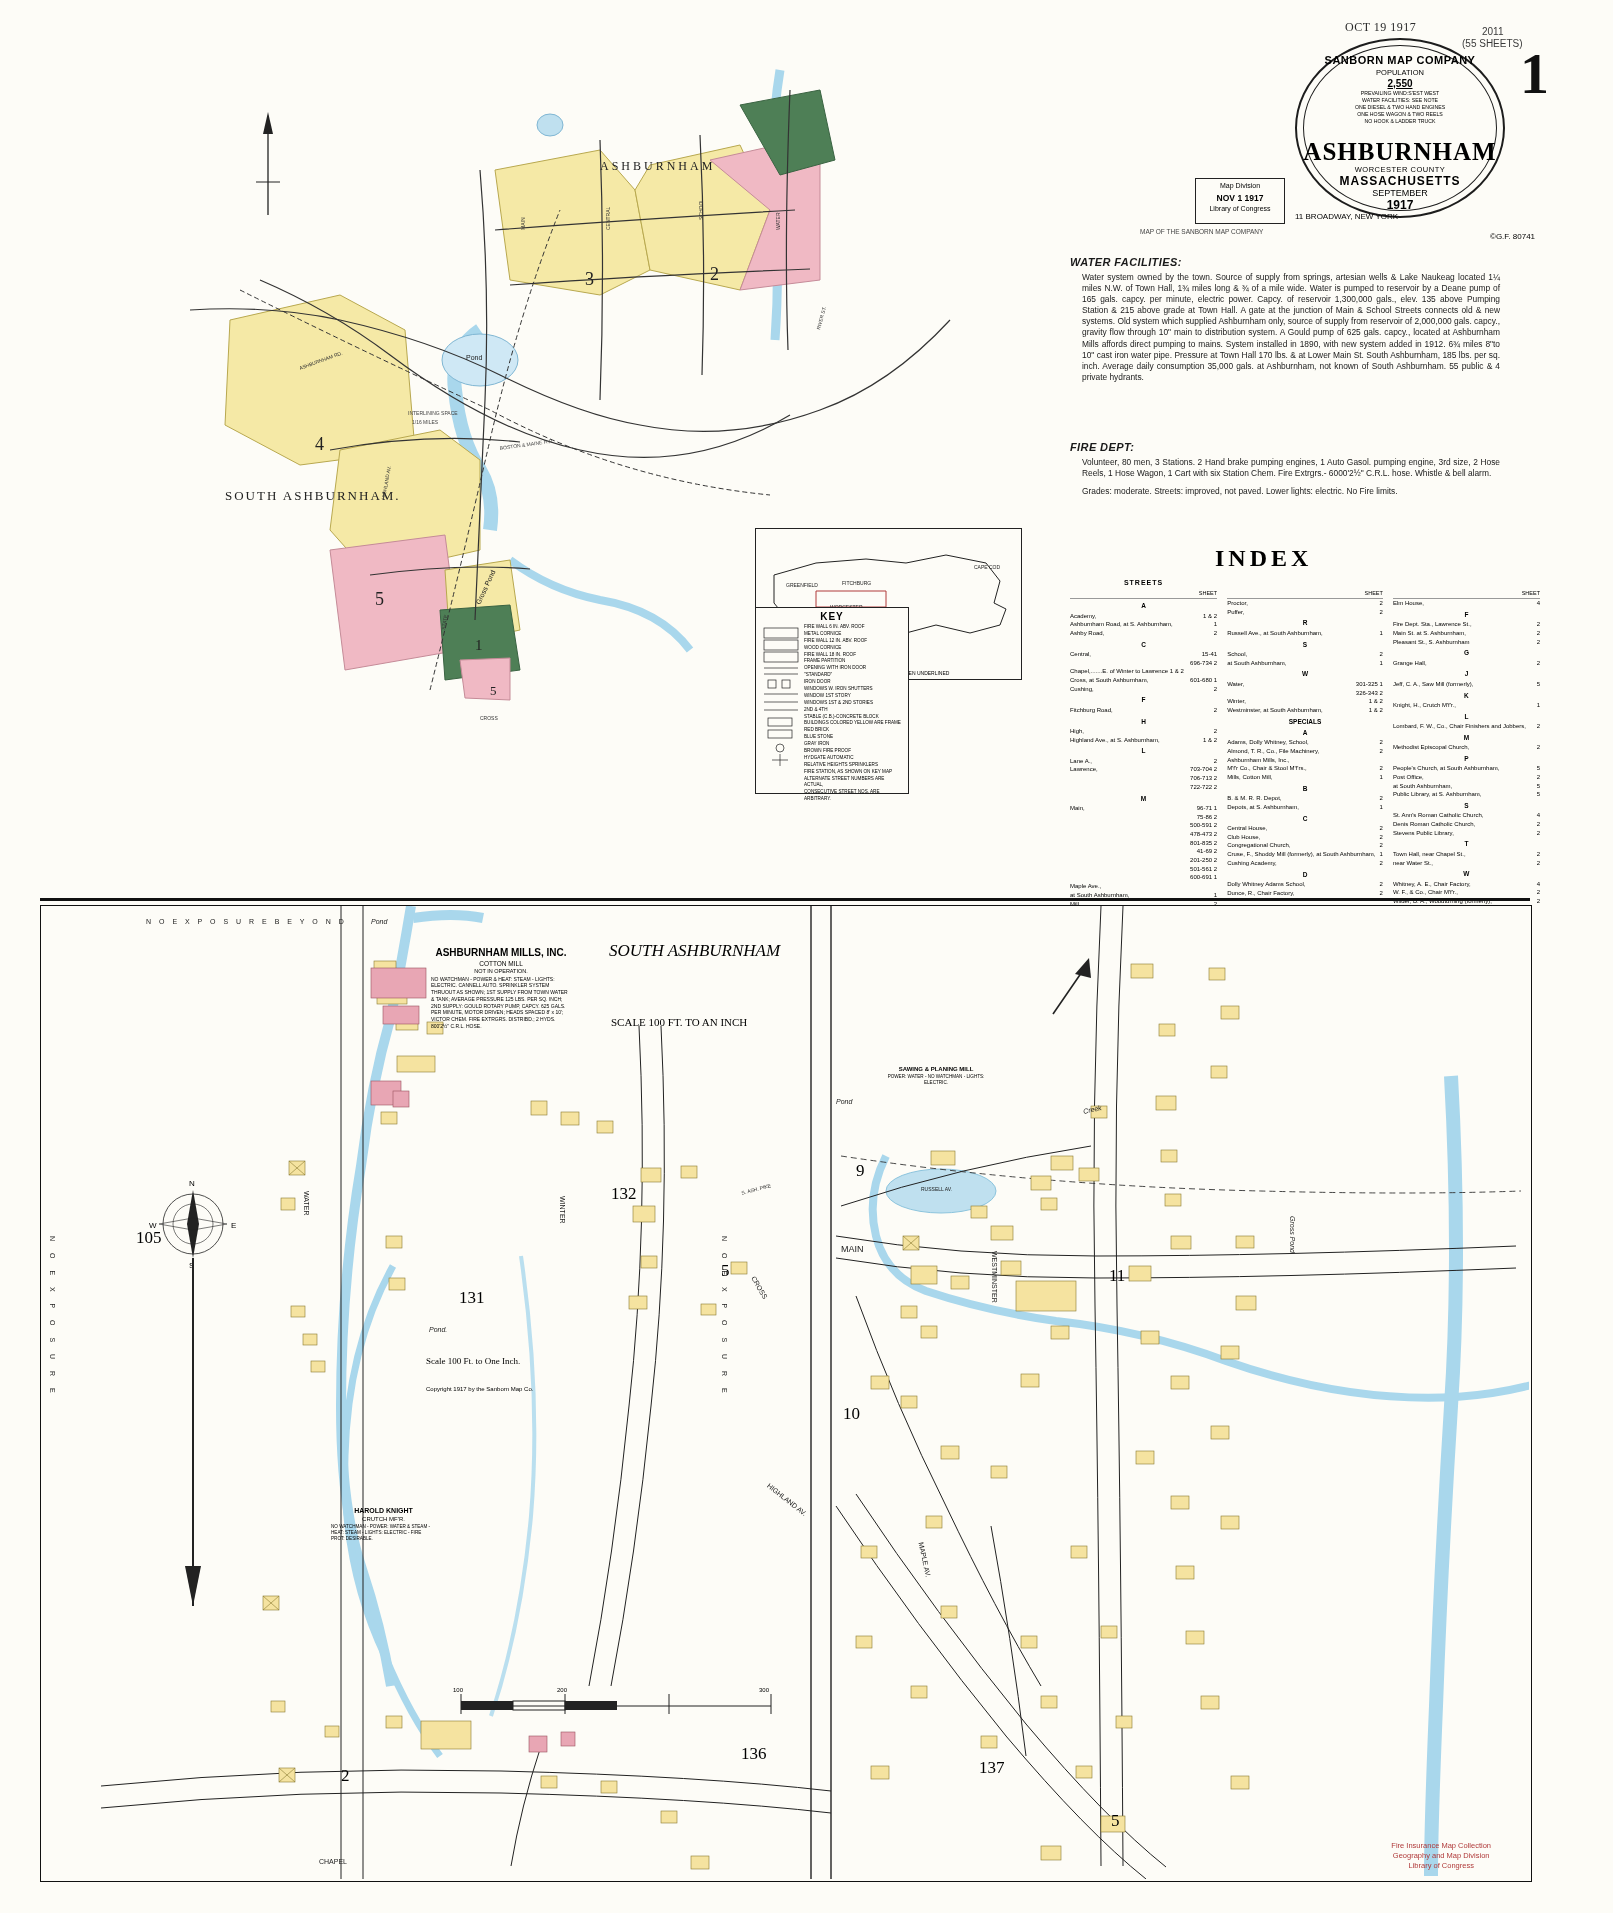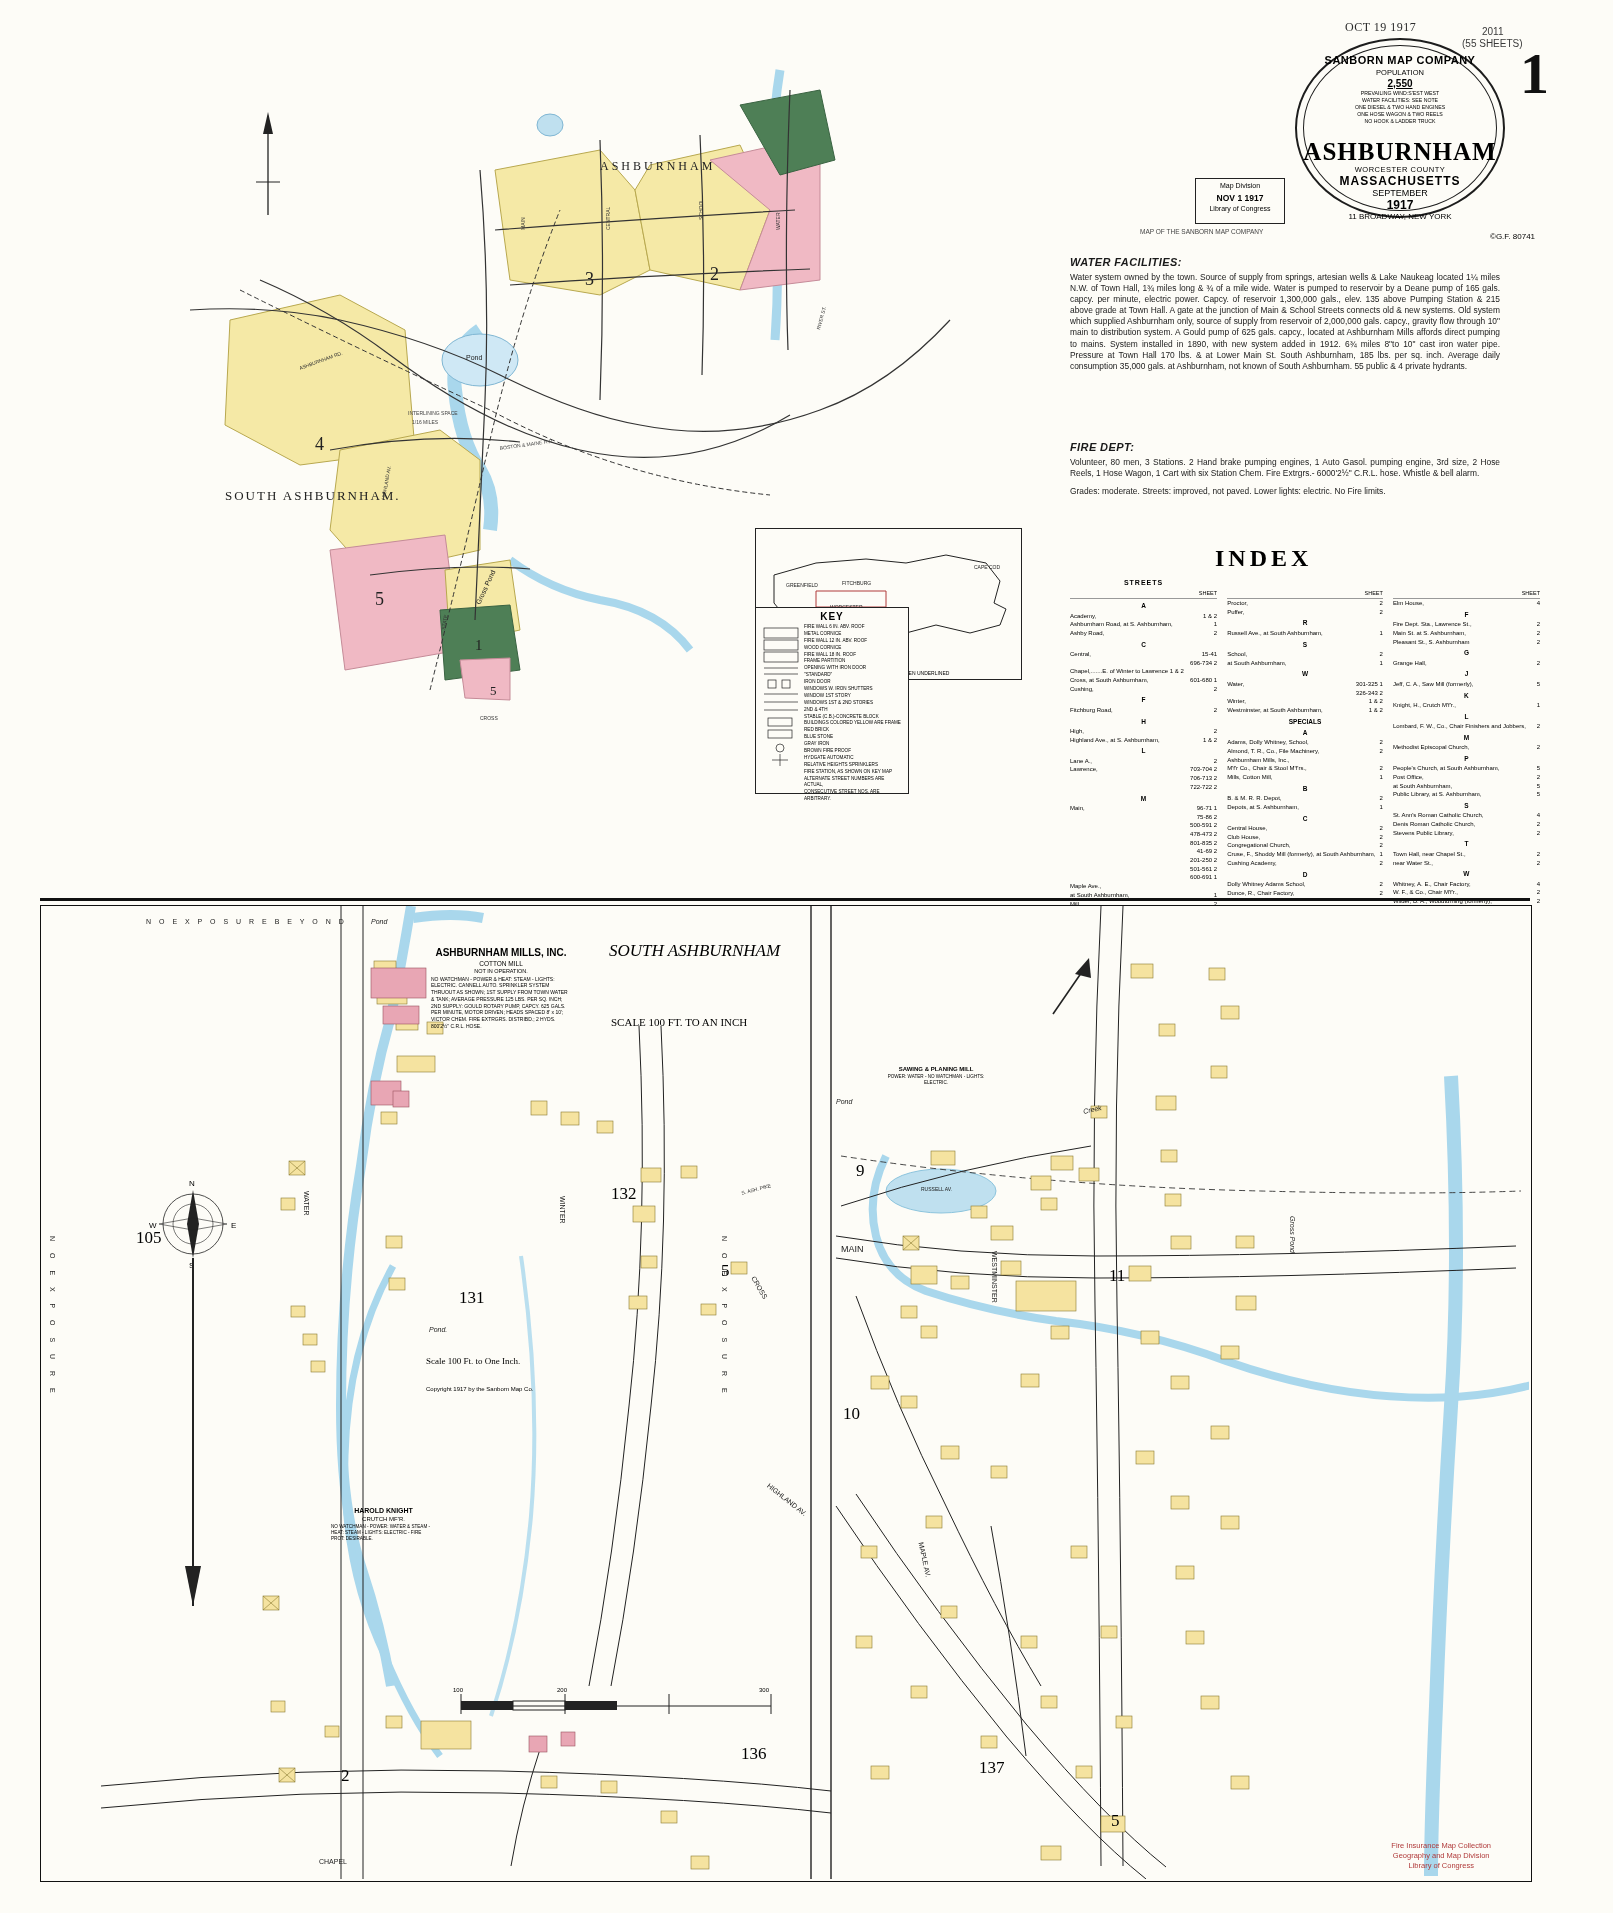--- a/index.html
+++ b/index.html
@@ -23,30 +23,30 @@
   .seal .oval2{position:absolute;left:8px;top:7px;right:8px;bottom:7px;border:1px solid #1d1d1d;border-radius:50%;}
   .seal .company{position:absolute;top:16px;left:0;width:100%;text-align:center;font-size:11px;font-weight:bold;letter-spacing:.5px;}
   .seal .pop{position:absolute;top:30px;left:0;width:100%;text-align:center;font-size:7.5px;}
   .seal .popnum{position:absolute;top:40px;left:0;width:100%;text-align:center;font-size:10px;font-weight:bold;text-decoration:underline;}
   .seal .notes{position:absolute;top:52px;left:0;width:100%;text-align:center;font-size:5.2px;line-height:1.35;}
   .seal .town{position:absolute;top:100px;left:0;width:100%;text-align:center;font-size:25px;font-weight:bold;letter-spacing:1px;font-family:"Liberation Serif",serif;}
   .seal .county{position:absolute;top:127px;left:0;width:100%;text-align:center;font-size:7.5px;letter-spacing:.5px;}
   .seal .state{position:absolute;top:136px;left:0;width:100%;text-align:center;font-size:12px;font-weight:bold;letter-spacing:1px;}
   .seal .month{position:absolute;top:150px;left:0;width:100%;text-align:center;font-size:9px;}
   .seal .year{position:absolute;top:160px;left:0;width:100%;text-align:center;font-size:12px;font-weight:bold;}
-  .seal .addr{position:absolute;top:174px;left:0;width:100%;text-align:center;font-size:8px;}
+  .seal .addr{position:absolute;top:174px;left:0;width:100%;text-align:left;font-size:8px;}
   .copyr{top:232px;left:1490px;font-size:8px;}
   
   .libstamp{top:178px;left:1195px;width:90px;height:46px;border:1px solid #222;font-size:7px;text-align:center;line-height:1.5;padding-top:2px;box-sizing:border-box;}
   .libstamp b{font-size:8.5px;}
   .sanborn-curve{top:228px;left:1140px;font-size:6.5px;color:#444;}
   
   .txtblock{left:1070px;font-size:8.4px;line-height:1.33;color:#1a1a1a;width:430px;}
   .txtblock h4{margin:0 0 2px 0;font-size:11px;font-style:italic;letter-spacing:.4px;}
-  .txtblock p{margin:0 0 7px 0;text-align:justify;}
+  .txtblock p{margin:0 0 7px 12px;text-align:justify;}
   
   .indexttl{top:545px;left:1215px;font-size:24px;letter-spacing:4px;font-weight:bold;font-family:"Liberation Serif",serif;}
   .indexwrap{top:578px;left:1070px;width:470px;font-size:6px;line-height:1.45;}
   .idxcols{display:flex;gap:10px;}
   .idxcol{flex:1;}
   .idxhead{text-align:center;font-weight:bold;font-size:7px;letter-spacing:1px;margin-bottom:2px;}
   .idxsub{text-align:center;font-weight:bold;font-size:6.5px;margin:2px 0 1px;}
   .idxrowhead{display:flex;justify-content:space-between;font-size:5.5px;border-bottom:.5px solid #999;}
   .idxrow{display:flex;justify-content:space-between;}
   .idxrow span:first-child{overflow:hidden;white-space:nowrap;}

